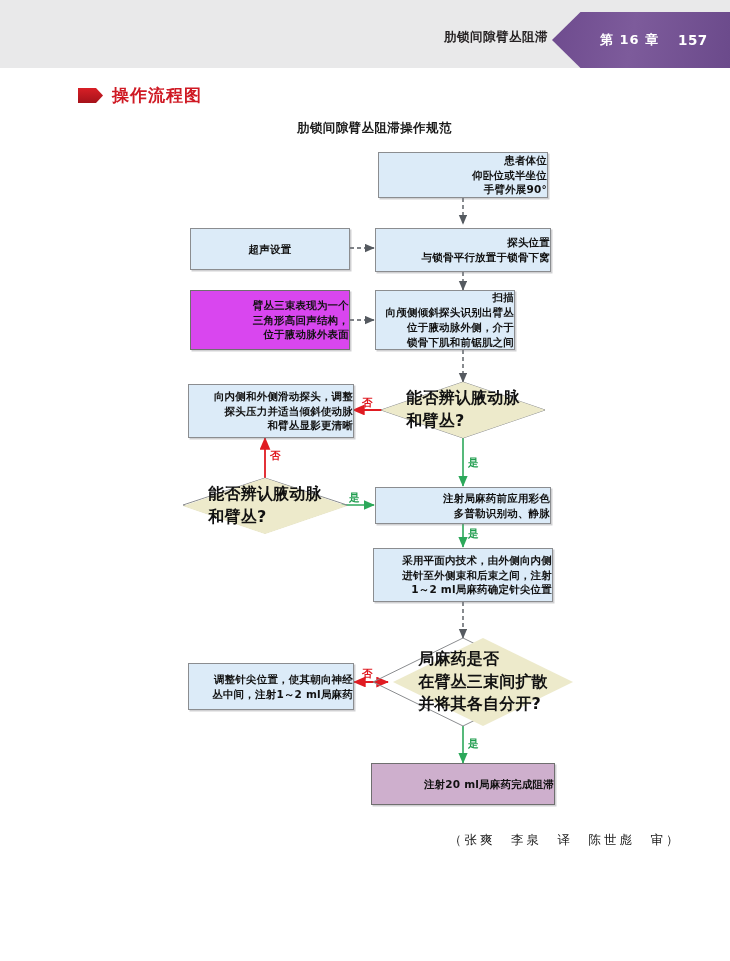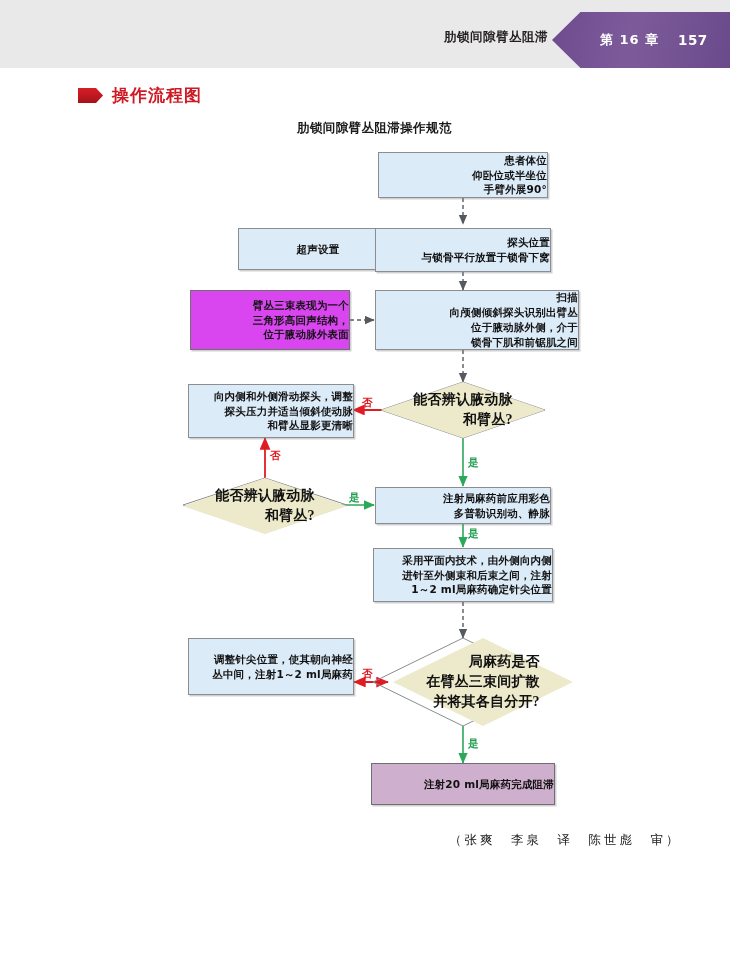--- a/index.html
+++ b/index.html
@@ -142,21 +142,20 @@
   .node-title {
     display: block;
   }
   .node-line {
     display: block;
   }
 
   .node-left-align {
     align-items: flex-start;
     text-align: left;
-    margin-left: 48px;
   }
   .node-left-align .node-title {
     width: 100%;
     text-align: center;
   }
   .bullet-list {
     margin: 0;
     padding: 0 0 0 14px;
     list-style: none;
   }
@@ -182,28 +181,27 @@
   .diamond-shape {
     position: absolute;
     inset: 0;
     background: #edeacb;
     clip-path: polygon(50% 0%, 100% 50%, 50% 100%, 0% 50%);
     border: 0;
     filter: drop-shadow(1.5px 1.5px 0 rgba(120,120,125,0.35));
   }
   .diamond-text {
     position: relative;
-    text-align: right;
-    font-size: 14px;
+    text-align: left;
+    font-size: 16px;
     line-height: 1.42;
     font-weight: bold;
     color: #111111;
     z-index: 2;
     letter-spacing: 0.2px;
-    font-family: Liberation Serif, serif;
   }
 
   
   .edge-label {
     position: absolute;
     font-size: 10.5px;
     font-weight: bold;
     letter-spacing: 0.3px;
   }
   .label-yes { color: #1f9d4e; }
@@ -302,21 +300,21 @@
     <span class="node-title">探头位置</span>
     <span class="node-line">与锁骨平行放置于锁骨下窝</span>
   </div>
 
   <div class="node node-green" style="left:190px; top:290px; width:160px; height:60px;">
     <span class="node-line">臂丛三束表现为一个</span>
     <span class="node-line">三角形高回声结构，</span>
     <span class="node-line">位于腋动脉外表面</span>
   </div>
 
-  <div class="node node-blue" style="left:375px; top:290px; width:204px; height:60px;">
+  <div class="node node-blue" style="left:375px; top:290px; width:140px; height:60px;">
     <span class="node-title">扫描</span>
     <span class="node-line">向颅侧倾斜探头识别出臂丛</span>
     <span class="node-line">位于腋动脉外侧，介于</span>
     <span class="node-line">锁骨下肌和前锯肌之间</span>
   </div>
 
   <div class="node node-blue" style="left:188px; top:384px; width:166px; height:54px;">
     <span class="node-line">向内侧和外侧滑动探头，调整</span>
     <span class="node-line">探头压力并适当倾斜使动脉</span>
     <span class="node-line">和臂丛显影更清晰</span>
@@ -342,21 +340,21 @@
     <span class="node-line">注射局麻药前应用彩色</span>
     <span class="node-line">多普勒识别动、静脉</span>
   </div>
 
   <div class="node node-blue" style="left:373px; top:548px; width:180px; height:54px;">
     <span class="node-line">采用平面内技术，由外侧向内侧</span>
     <span class="node-line">进针至外侧束和后束之间，注射</span>
     <span class="node-line">1～2 ml局麻药确定针尖位置</span>
   </div>
 
-  <div class="node node-blue" style="left:188px; top:638px; width:166px; height:57px;">
+  <div class="node node-blue" style="left:188px; top:663px; width:166px; height:47px;">
     <span class="node-line">调整针尖位置，使其朝向神经</span>
     <span class="node-line">丛中间，注射1～2 ml局麻药</span>
   </div>
 
   <div class="diamond" style="left:393px; top:638px; width:180px; height:88px;">
     <div class="diamond-shape"></div>
     <div class="diamond-text">
       <span>局麻药是否</span><br>
       <span>在臂丛三束间扩散</span><br>
       <span>并将其各自分开?</span>

